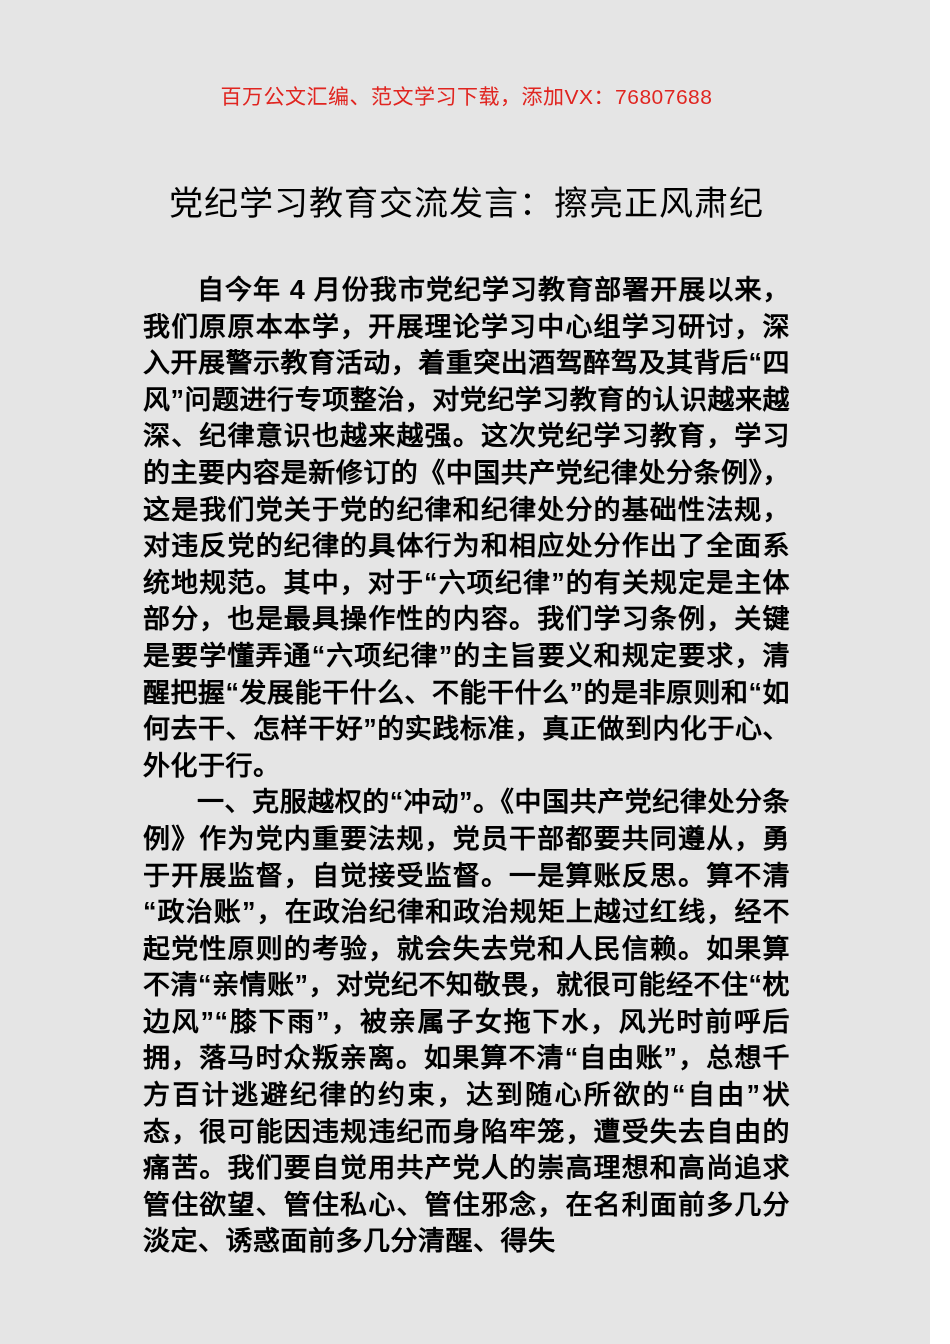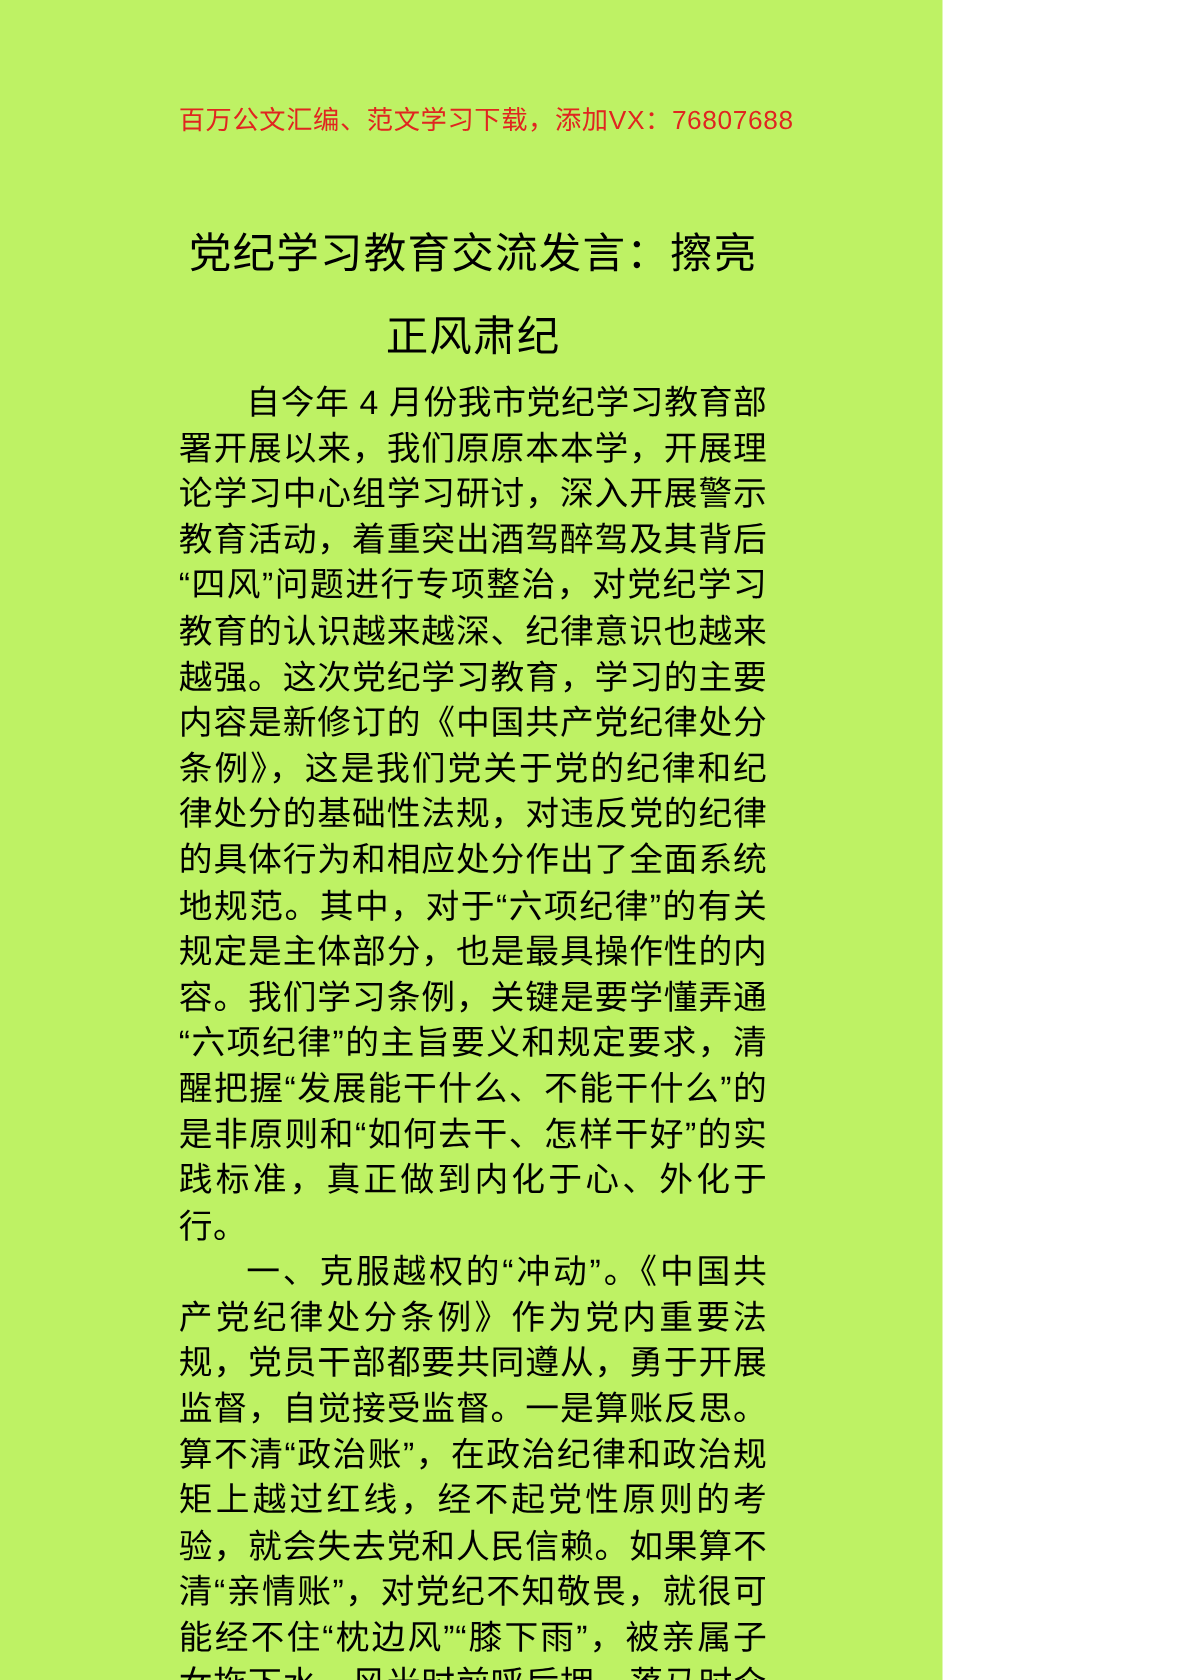--- a/index.html
+++ b/index.html
@@ -8,25 +8,25 @@
     background: #ffffff;
   }
   body {
     width: 950px;
     height: 1344px;
     overflow: hidden;
     font-family: "Liberation Sans", "DejaVu Sans", sans-serif;
     color: #000000;
   }
   .page {
-    width: 754px;
+    width: 930px;
     height: 1344px;
     box-sizing: border-box;
     padding: 86px 140px 0 143px;
-    background: #bef264;
+    background: #e5e5e5;
   }
   .promo-header {
     text-align: center;
     font-size: 21px;
     line-height: 22px;
     color: #e02520;
     letter-spacing: 0.5px;
     white-space: nowrap;
   }
   .doc-title {
@@ -35,20 +35,22 @@
     font-weight: normal;
     line-height: 67px;
     text-align: center;
     letter-spacing: 1px;
     color: #000000;
   }
   .doc-title .title-line {
     display: block;
   }
   .doc-body {
+    margin-top: 35px;
+    font-weight: bold;
   }
   .doc-body p {
     margin: 0;
     font-size: 27px;
     line-height: 36.6px;
     text-align: justify;
     text-justify: inter-ideograph;
     text-indent: 2em;
     letter-spacing: 0.5px;
     color: #000000;

